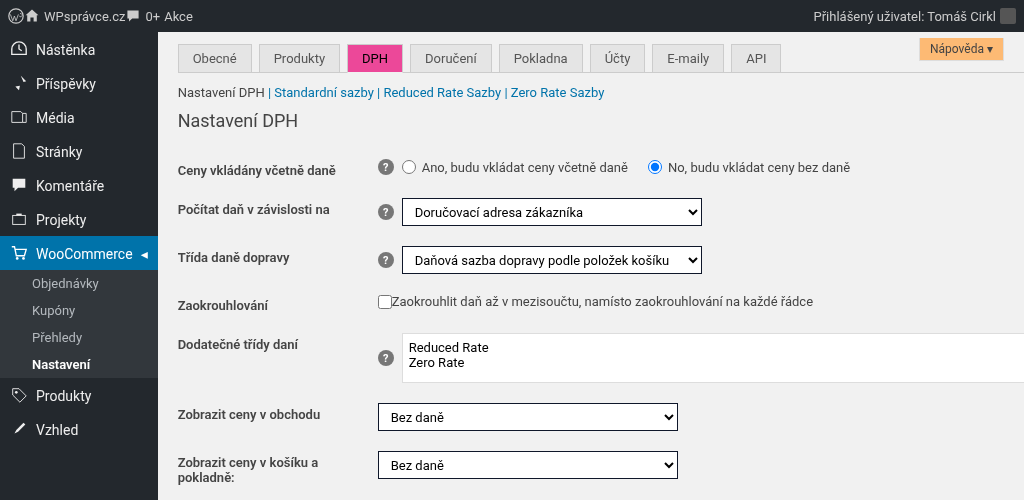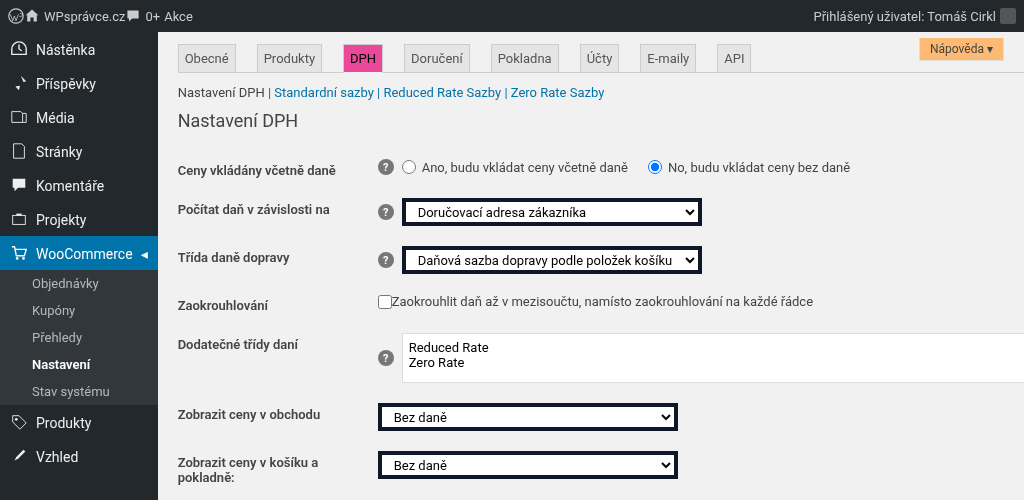--- a/index.html
+++ b/index.html
@@ -13,36 +13,36 @@
 .wrap{display:flex;min-height:calc(100vh - 32px)}
 .sidebar{width:160px;background:#23282d;color:#eee}
 .menu-item{padding:8px 10px;display:flex;align-items:flex-end;gap:8px;cursor:pointer;font-size:14px;color:#eee}
 .menu-item.current{background:#0073aa;color:#fff}
 .submenu{background:#32373c}
 .submenu-item{padding:6px 10px 6px 32px;font-size:13px;color:#b4b9be;cursor:pointer}
 .submenu-item.current{color:#fff;font-weight:600}
 .menu-arrow{margin-left:auto}
 .content{flex:1;padding:0 20px 20px;background:#f1f1f1}
 .nav-tabs{padding-top:12px;display:flex;gap:0;border-bottom:1px solid #ccc;margin-bottom:12px}
-.nav-tab{padding:6px 6px;background:#e5e5e5;border:1px solid #ccc;border-bottom:none;margin-right:21px;font-size:13px;color:#555;cursor:pointer}
+.nav-tab{padding:6px 14px;background:#e5e5e5;border:1px solid #ccc;border-bottom:none;margin-right:7px;font-size:13px;color:#555;cursor:pointer}
 .nav-tab.active{background:#ec4899;border-bottom:1px solid #f1f1f1;margin-bottom:-1px;color:#000}
 .subsubsub{font-size:13px;color:#0073aa;margin-bottom:10px}
 .subsubsub a{color:#0073aa;cursor:pointer}
 .subsubsub .black{color:#444}
 h2{font-size:18px;font-weight:400;margin:8px 0 18px}
 .form-table{width:100%}
 .form-row{display:flex;align-items:flex-start;padding:10px 0}
 .form-label{width:200px;padding-top:4px;font-weight:600;font-size:13px}
 .form-field{flex:1;display:flex;align-items:center;gap:8px}
 .help{width:16px;height:16px;border-radius:50%;background:#777;color:#fff;display:inline-flex;align-items:center;justify-content:center;font-size:11px;font-weight:bold;cursor:help}
 .radio-group{display:flex;gap:20px}
 .radio-item{display:flex;align-items:center;gap:6px}
 input[type=radio]{width:14px;height:14px}
 input[type=checkbox]{width:14px;height:14px}
-select{width:300px;height:28px;padding:0 8px;border:4px solid #0f172a;background:#fff;font-size:13px}
+select{width:300px;height:28px;padding:0 8px;border:1px solid #0f172a;background:#fff;font-size:13px}
 textarea{width:780px;height:50px;padding:6px;border:1px solid #ddd;font-size:13px;resize:both}
 .help-tab{position:absolute;right:20px;top:38px;background:#fdba74;border:1px solid #ddd;border-top:none;padding:4px 10px;font-size:12px;cursor:pointer}
 .mi-icon{width:18px;height:18px;display:inline-flex;align-items:center;justify-content:center}
 .mi-icon svg{width:18px;height:18px;fill:currentColor}
 </style>
 </head>
 <body>
 
 <div class="adminbar">
   <div class="adminbar-left">
@@ -139,21 +139,20 @@
           </svg>
         </span>
         <span>WooCommerce</span>
         <span class="menu-arrow">◂</span>
       </div>
     <div class="submenu">
       <div class="submenu-item">Objednávky</div>
       <div class="submenu-item">Kupóny</div>
       <div class="submenu-item">Přehledy</div>
       <div class="submenu-item current">Nastavení</div>
-      <div class="submenu-item">Stav systému</div>
     </div>
     <div class="menu-item">
         <span class="mi-icon">
           <svg viewBox="0 0 20 20">
             <path d="M3 3h7l8 8-7 7-8-8z" fill="none" stroke="currentColor"></path>
             <circle cx="7" cy="7" r="1.5"></circle>
           </svg>
         </span>
         <span>Produkty</span>
       </div>

